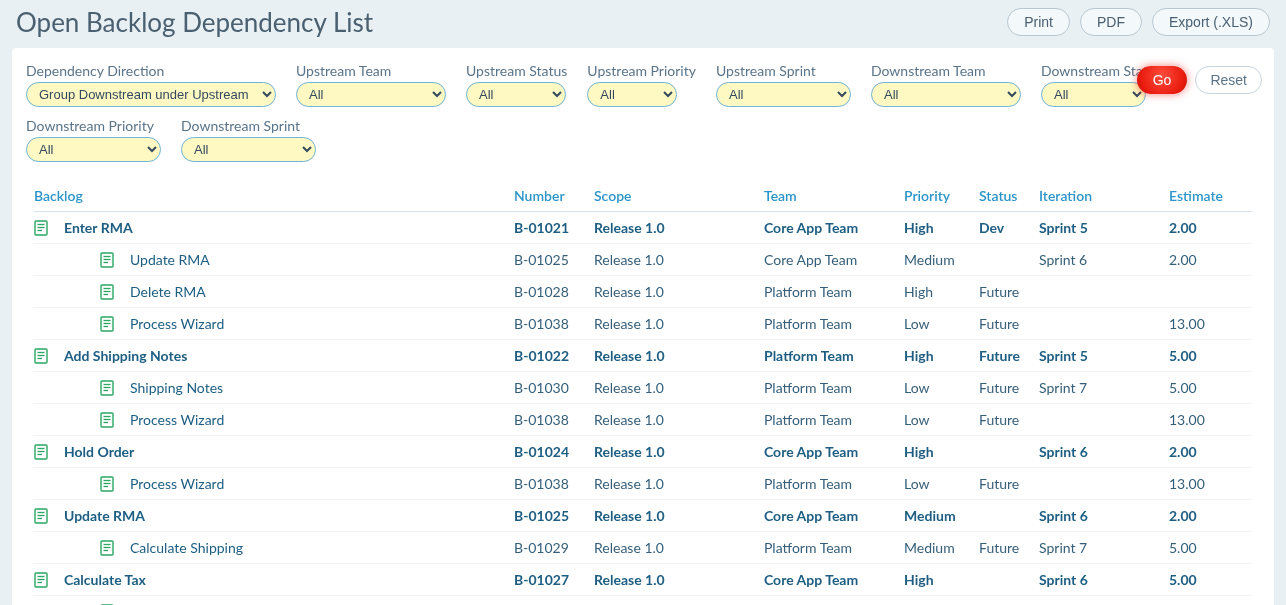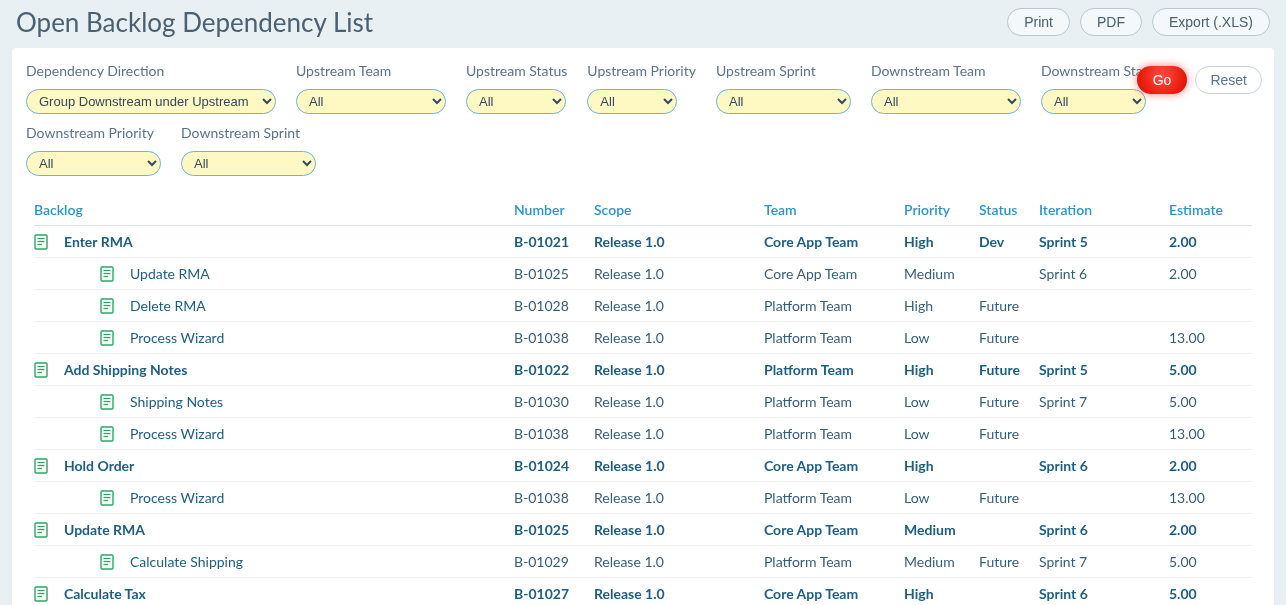--- a/index.html
+++ b/index.html
@@ -47,21 +47,21 @@
   }
   .filters {
     display: flex;
     flex-wrap: wrap;
     gap: 10px 20px;
     position: relative;
   }
   .filter-group {
     display: flex;
     flex-direction: column;
-    gap: 10px;
+    gap: 3px;
   }
   .filter-label {
     font-size: 14px;
     color: #5a748a;
   }
   .filter-select {
     border: 1px solid #6fb4d8;
     border-radius: 14px;
     padding: 3px 8px;
     font-size: 13px;

